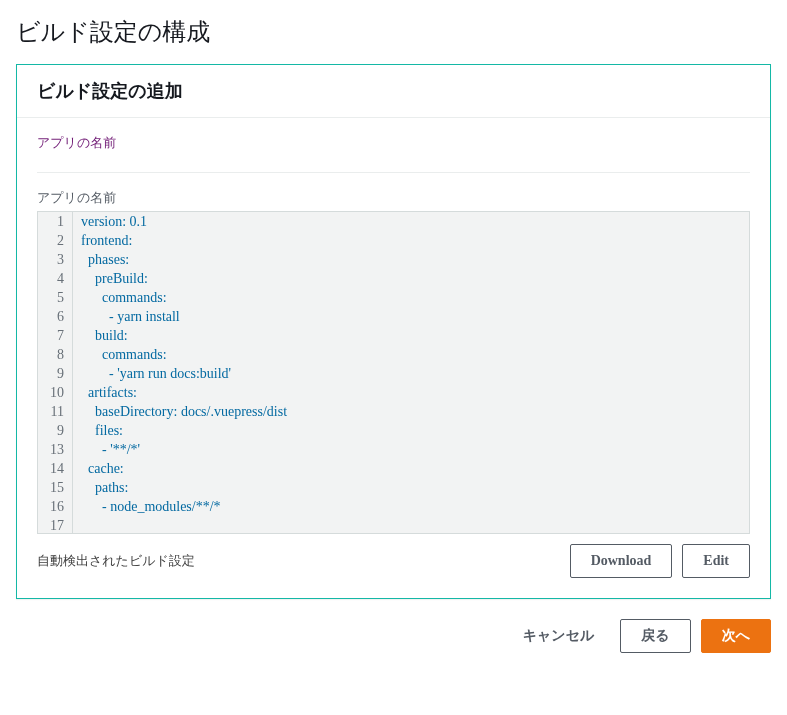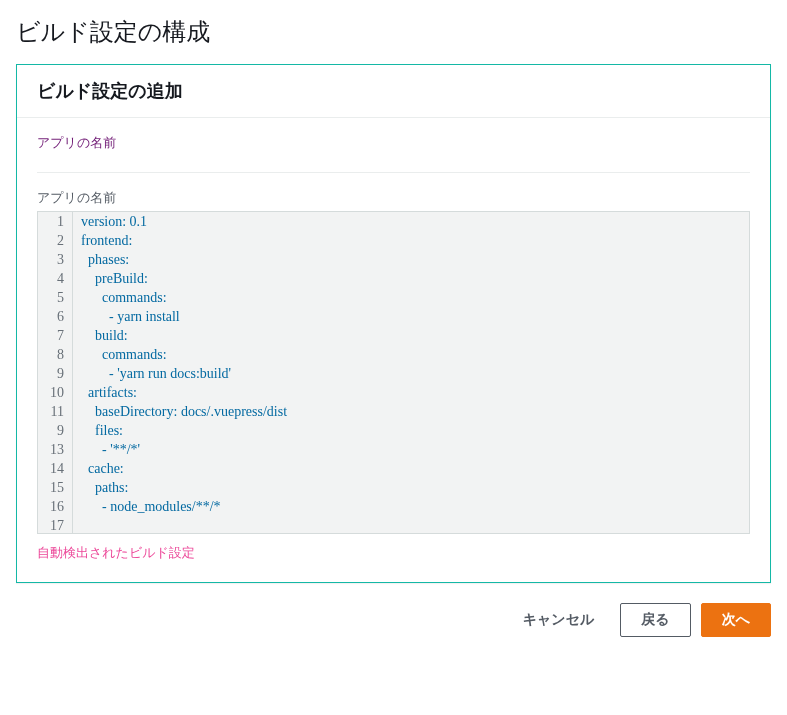--- a/index.html
+++ b/index.html
@@ -98,21 +98,21 @@
       flex: 1;
     }
     .editor-footer {
       display: flex;
       justify-content: space-between;
       align-items: center;
       margin-top: 10px;
     }
     .footer-label {
       font-size: 13px;
-      color: #ec4899;
+      color: #404040;
     }
     .btn-group {
       display: flex;
       gap: 10px;
     }
     .btn {
       font-size: 14px;
       font-weight: 700;
       padding: 6px 20px;
       border-radius: 2px;
@@ -182,20 +182,24 @@
           <div>14</div>
           <div>15</div>
           <div>16</div>
           <div>17</div>
         </div>
       <div class="code" id="code"><div>version: 0.1</div><div>frontend:</div><div>  phases:</div><div>    preBuild:</div><div>      commands:</div><div>        - yarn install</div><div>    build:</div><div>      commands:</div><div>        - 'yarn run docs:build'</div><div>  artifacts:</div><div>    baseDirectory: docs/.vuepress/dist</div><div>    files:</div><div>      - '**/*'</div><div>  cache:</div><div>    paths:</div><div>      - node_modules/**/*</div><div></div></div>
     </div>
 
     <div class="editor-footer">
       <div class="footer-label">自動検出されたビルド設定</div>
+      <div class="btn-group">
+        <button class="btn btn-outline">Download</button>
+        <button class="btn btn-outline">Edit</button>
+      </div>
     </div>
   </div>
 </div>
 
 <div class="page-actions">
   <button class="btn-link">キャンセル</button>
   <button class="btn btn-outline">戻る</button>
   <button class="btn btn-primary">次へ</button>
 </div>
 

